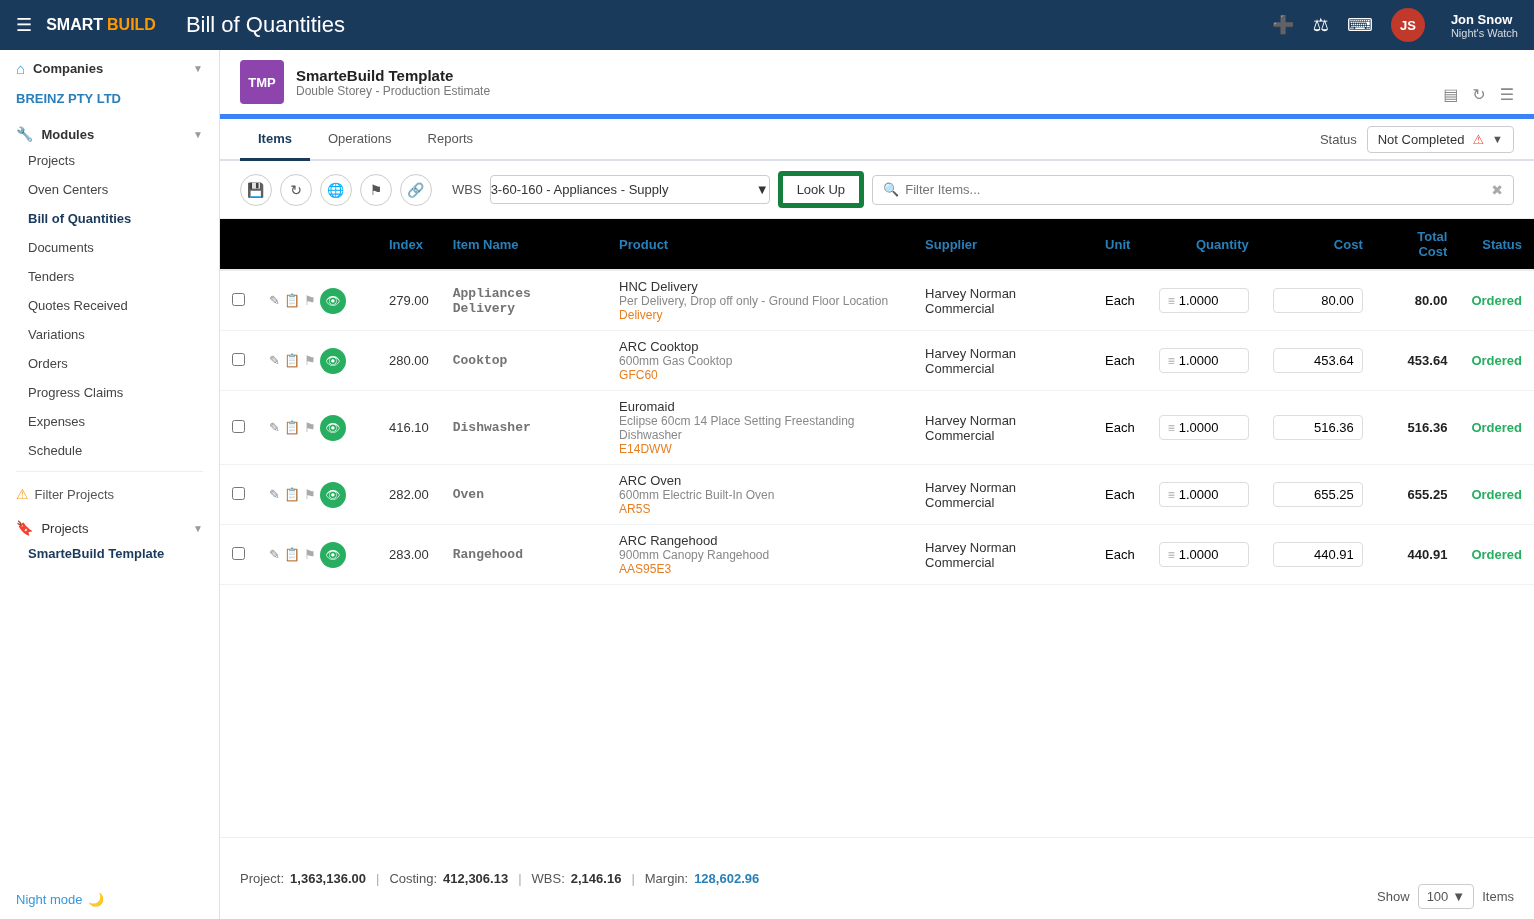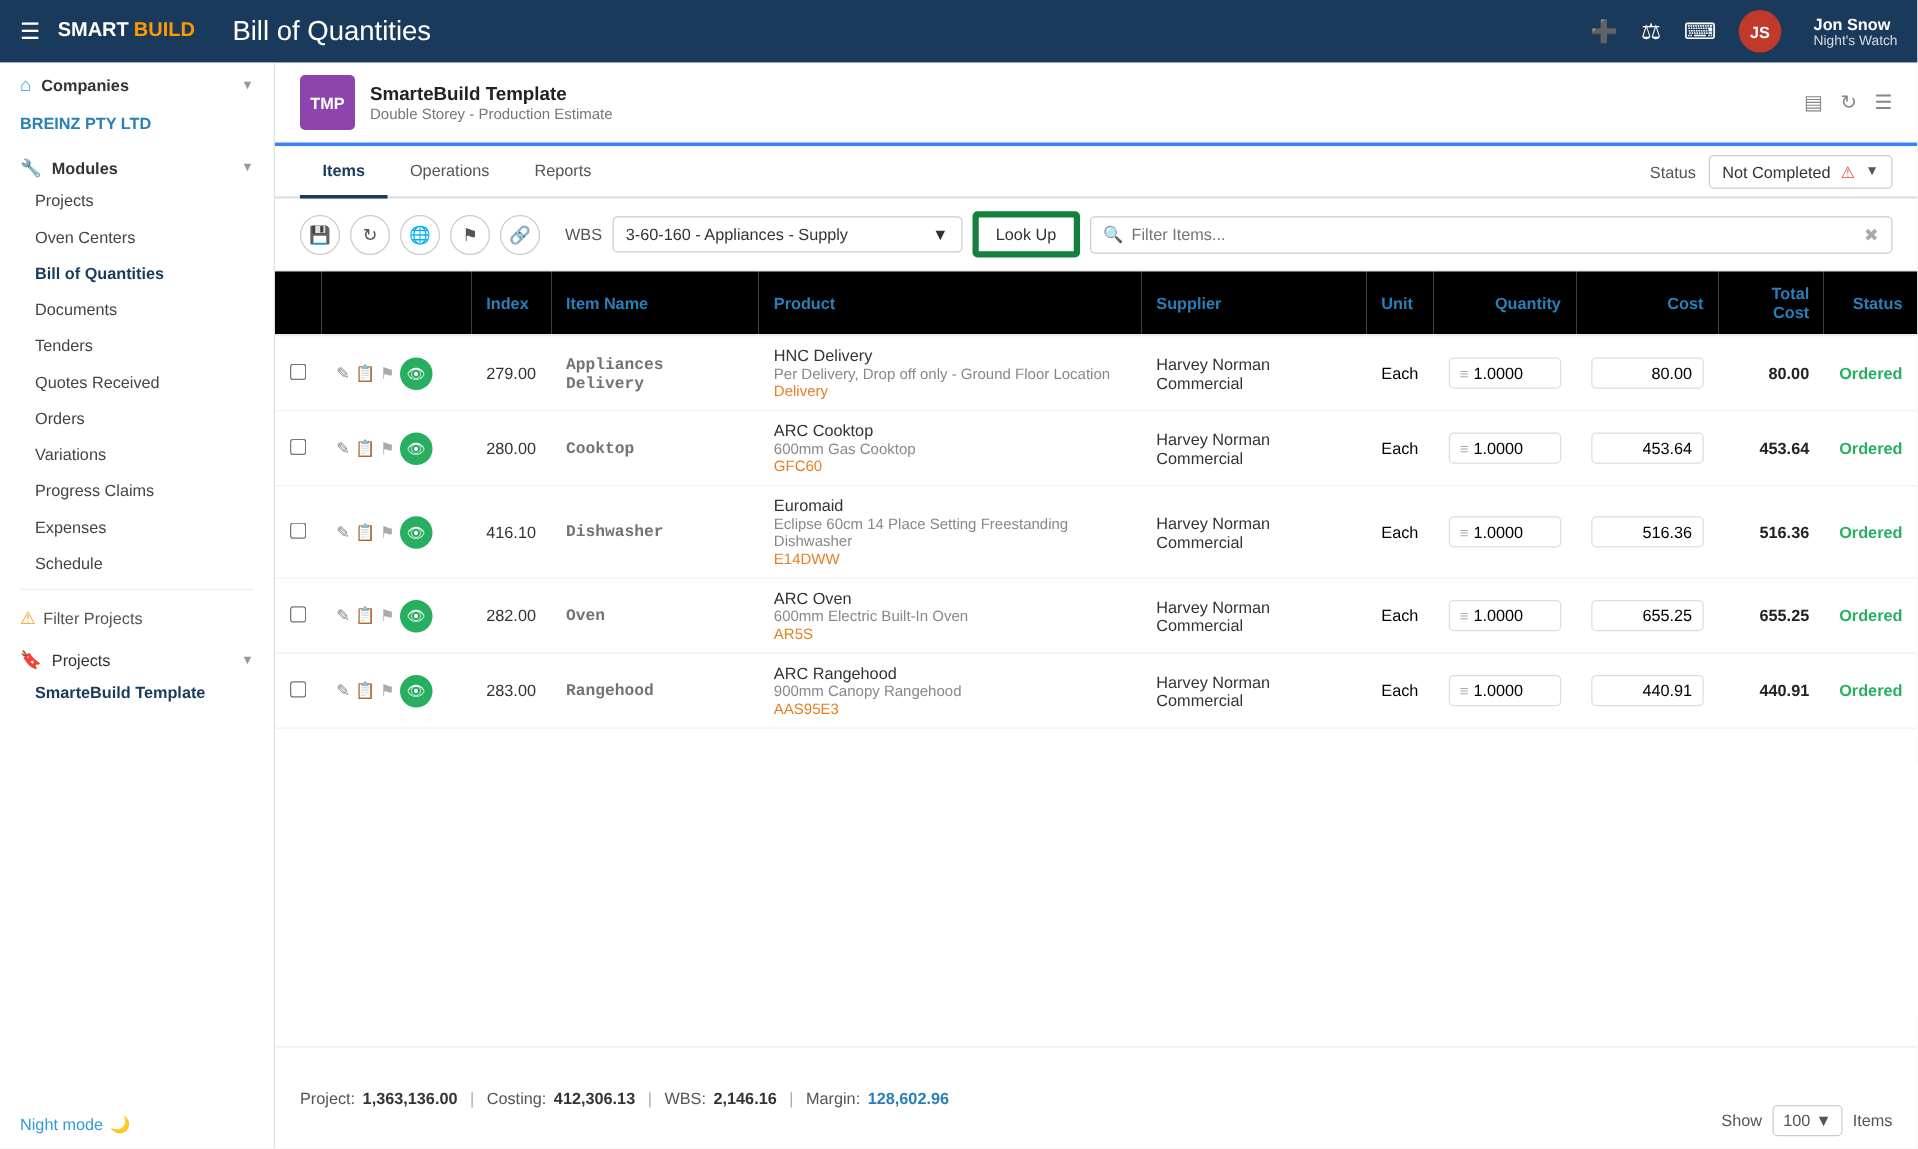--- a/index.html
+++ b/index.html
@@ -90,23 +90,23 @@
     }
 
     
     .content-area { flex: 1; display: flex; flex-direction: column; overflow: hidden; }
 
     
     .project-header {
       background: white;
       padding: 10px 20px;
       display: flex;
-      align-items: center;
+      align-items: flex-end;
       justify-content: space-between;
-      border-bottom: 3px solid #3b82f6;
+      border-bottom: 5px solid #3b82f6;
       flex-shrink: 0;
     }
     .project-info { display: flex; align-items: center; gap: 12px; }
     .project-badge {
       background: #8e44ad;
       color: white;
       font-weight: 700;
       font-size: 13px;
       width: 44px; height: 44px;
       border-radius: 4px;
@@ -161,21 +161,21 @@
     .toolbar-icon-btn {
       width: 32px; height: 32px;
       border: 1px solid #ccc; border-radius: 50%;
       display: flex; align-items: center; justify-content: center;
       cursor: pointer; color: #555; background: white;
       font-size: 14px;
     }
     .wbs-label { margin-left: 12px; color: #555; font-size: 13px; }
     .wbs-select {
       border: 1px solid #ccc; border-radius: 4px;
-      padding: 6px 10px;
+      padding: 6px 0;
       font-size: 13px; color: #333;
       background: white; cursor: pointer;
       display: flex; align-items: center; gap: 8px;
       min-width: 280px; justify-content: space-between;
     }
     .lookup-btn {
       background: white; border: 5px solid #15803d; border-radius: 4px;
       padding: 6px 14px; font-size: 13px; color: #333; cursor: pointer;
     }
     .search-box {
@@ -319,24 +319,24 @@
     <div class="sidebar-item">
       <span>Documents</span>
     </div>
     <div class="sidebar-item">
       <span>Tenders</span>
     </div>
     <div class="sidebar-item">
       <span>Quotes Received</span>
     </div>
     <div class="sidebar-item">
+      <span>Variations</span>
+    </div>
+    <div class="sidebar-item">
       <span>Orders</span>
-    </div>
-    <div class="sidebar-item">
-      <span>Variations</span>
     </div>
     <div class="sidebar-item">
       <span>Progress Claims</span>
     </div>
     <div class="sidebar-item">
       <span>Expenses</span>
     </div>
     <div class="sidebar-item">
       <span>Schedule</span>
     </div>

